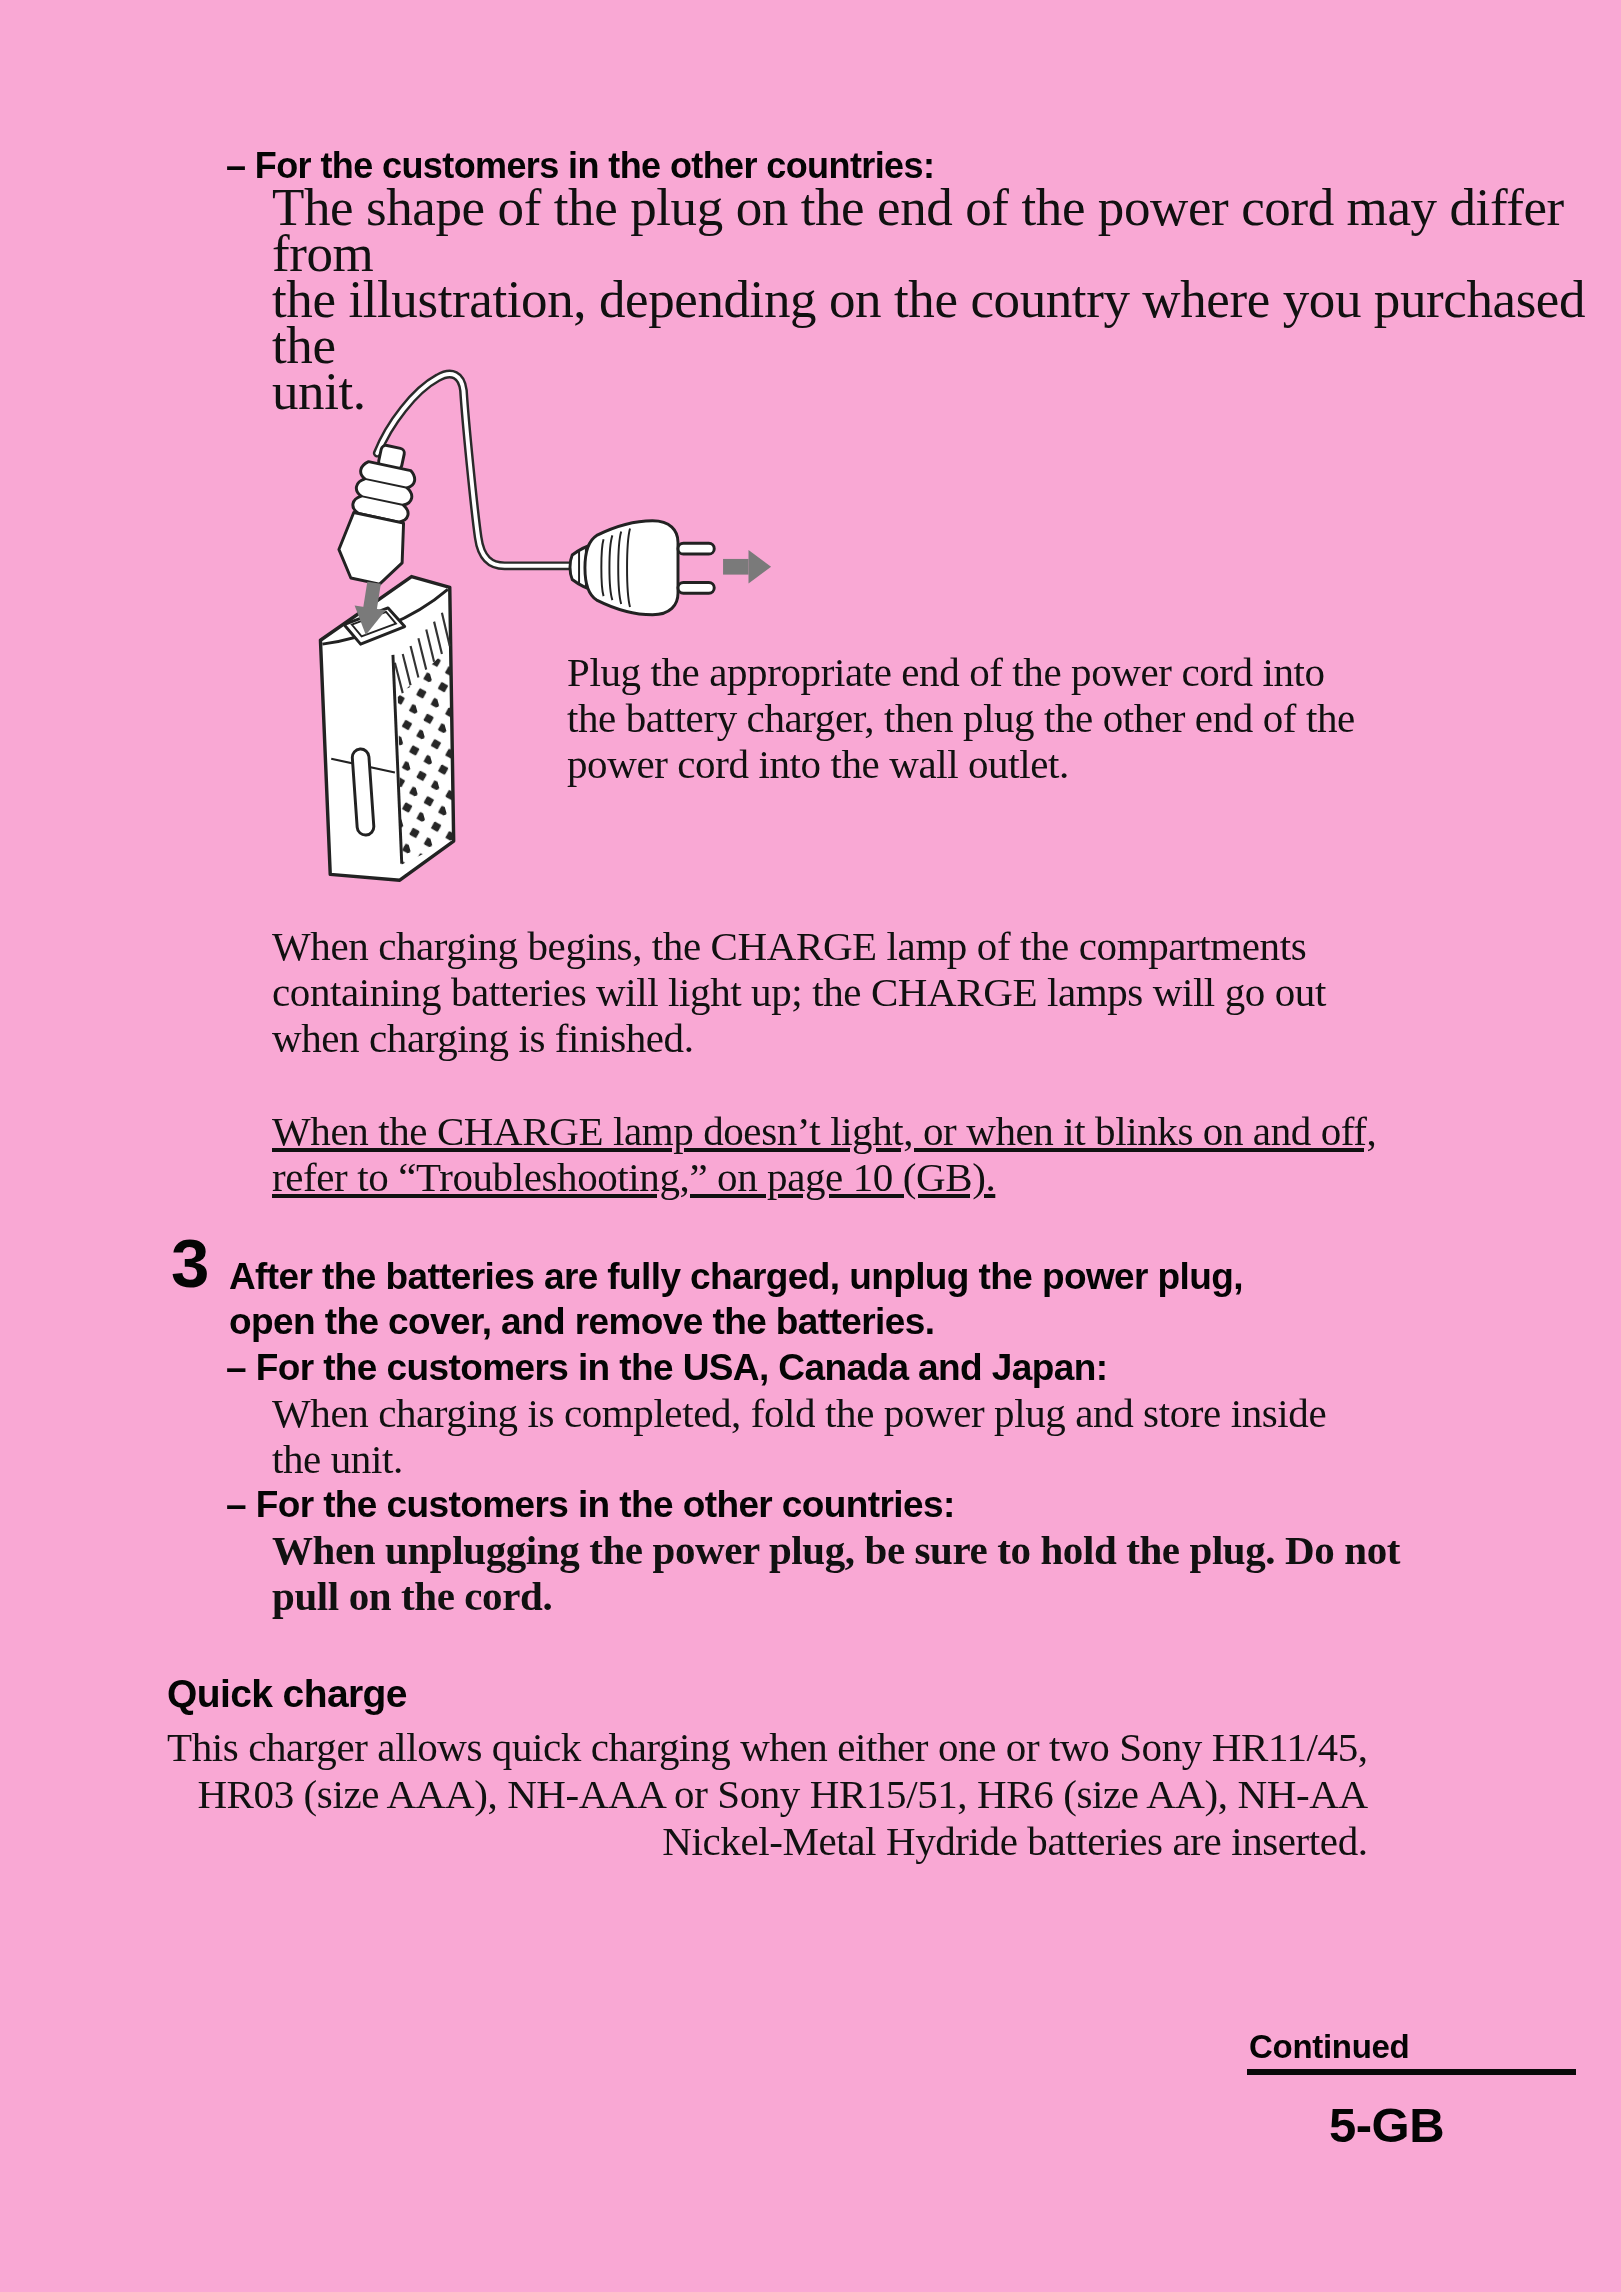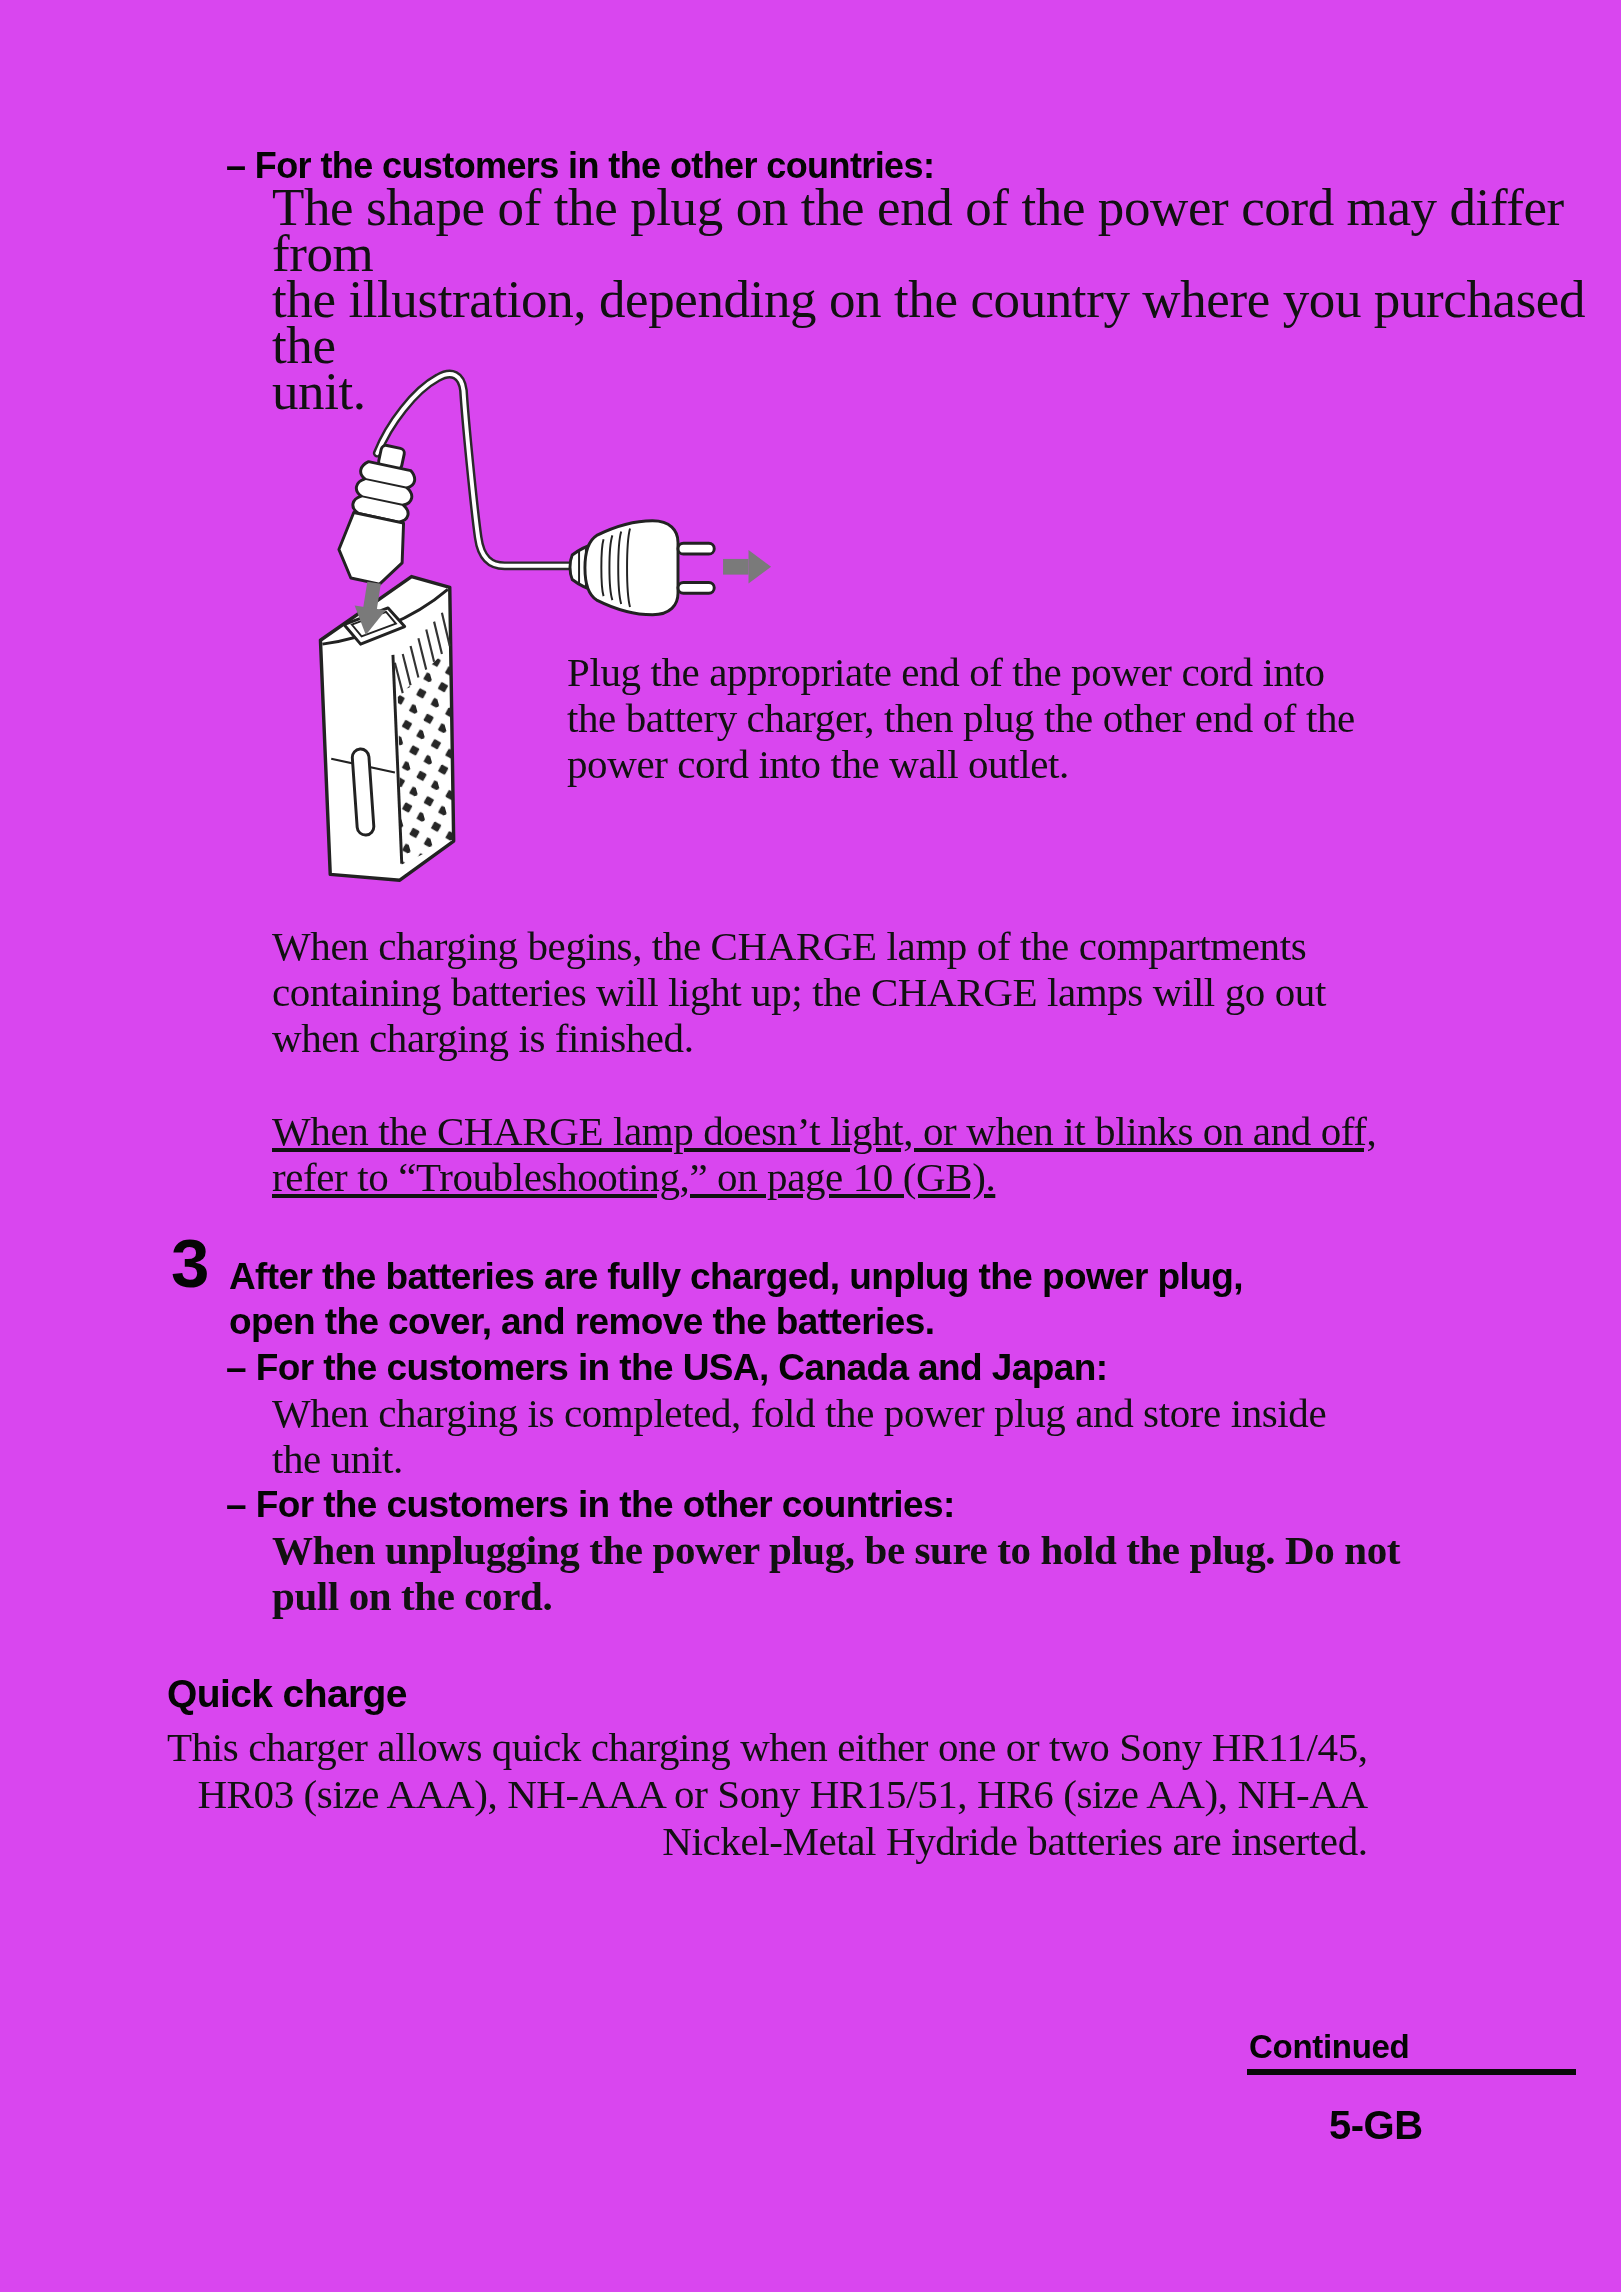--- a/index.html
+++ b/index.html
@@ -1,19 +1,19 @@
 <!DOCTYPE html>
 <html lang="en"><head>
 <meta charset="utf-8">
 <style>
   html,body{margin:0;padding:0;background:#e9e9e9;}
   .page{
     position:relative;
     width:1621px;height:2293px;
-    background:#d946ef;
+    background:#f9a8d4;
     overflow:hidden;
     color:#0d0d0d;
   }
   .sans{
     font-family:"Liberation Sans","DejaVu Sans",sans-serif;
     font-weight:700;
     letter-spacing:-0.6px;
     color:#050505;
   }
   .serif{
@@ -35,21 +35,21 @@
   .sub1-body   {left:272px;top:1390px;font-size:41px;line-height:46px;}
   .sub2-head   {left:226px;top:1483px;font-size:37px;line-height:43px;}
   .sub2-body   {left:272px;top:1527px;font-size:41px;line-height:46px;font-weight:bold;}
   .quick-head  {left:167px;top:1672px;font-size:39px;line-height:43px;}
   .quick-body  {left:167px;top:1724px;font-size:41px;line-height:47px;text-align:right;}
   .continued   {left:1249px;top:2027px;font-size:33px;line-height:39px;letter-spacing:-0.3px;}
   .rule{
     position:absolute;left:1247px;top:2069px;width:329px;height:5.9px;
     background:#0a0a0a;
   }
-  .pageno      {left:1329px;top:2098px;font-size:40px;line-height:55px;letter-spacing:-0.5px;}
+  .pageno      {left:1329px;top:2098px;font-size:49px;line-height:55px;letter-spacing:-0.5px;}
 </style>
 </head>
 <body>
 
 <div class="page">
 
   <div class="abs sans h-note">– For the customers in the other countries:</div>
 
   <div class="abs serif body-note">The shape of the plug on the end of the power cord may differ from
 the illustration, depending on the country where you purchased the

